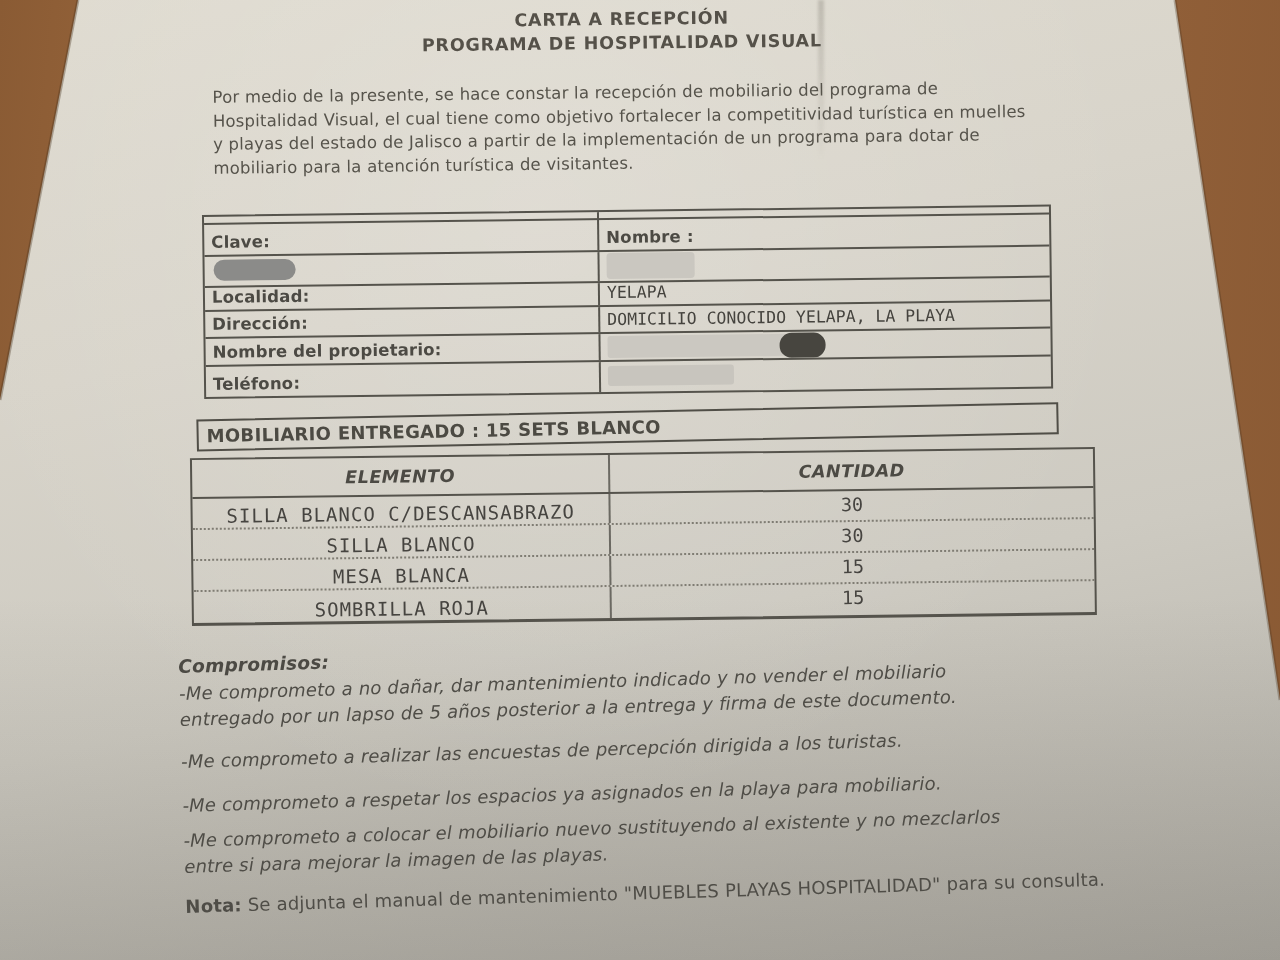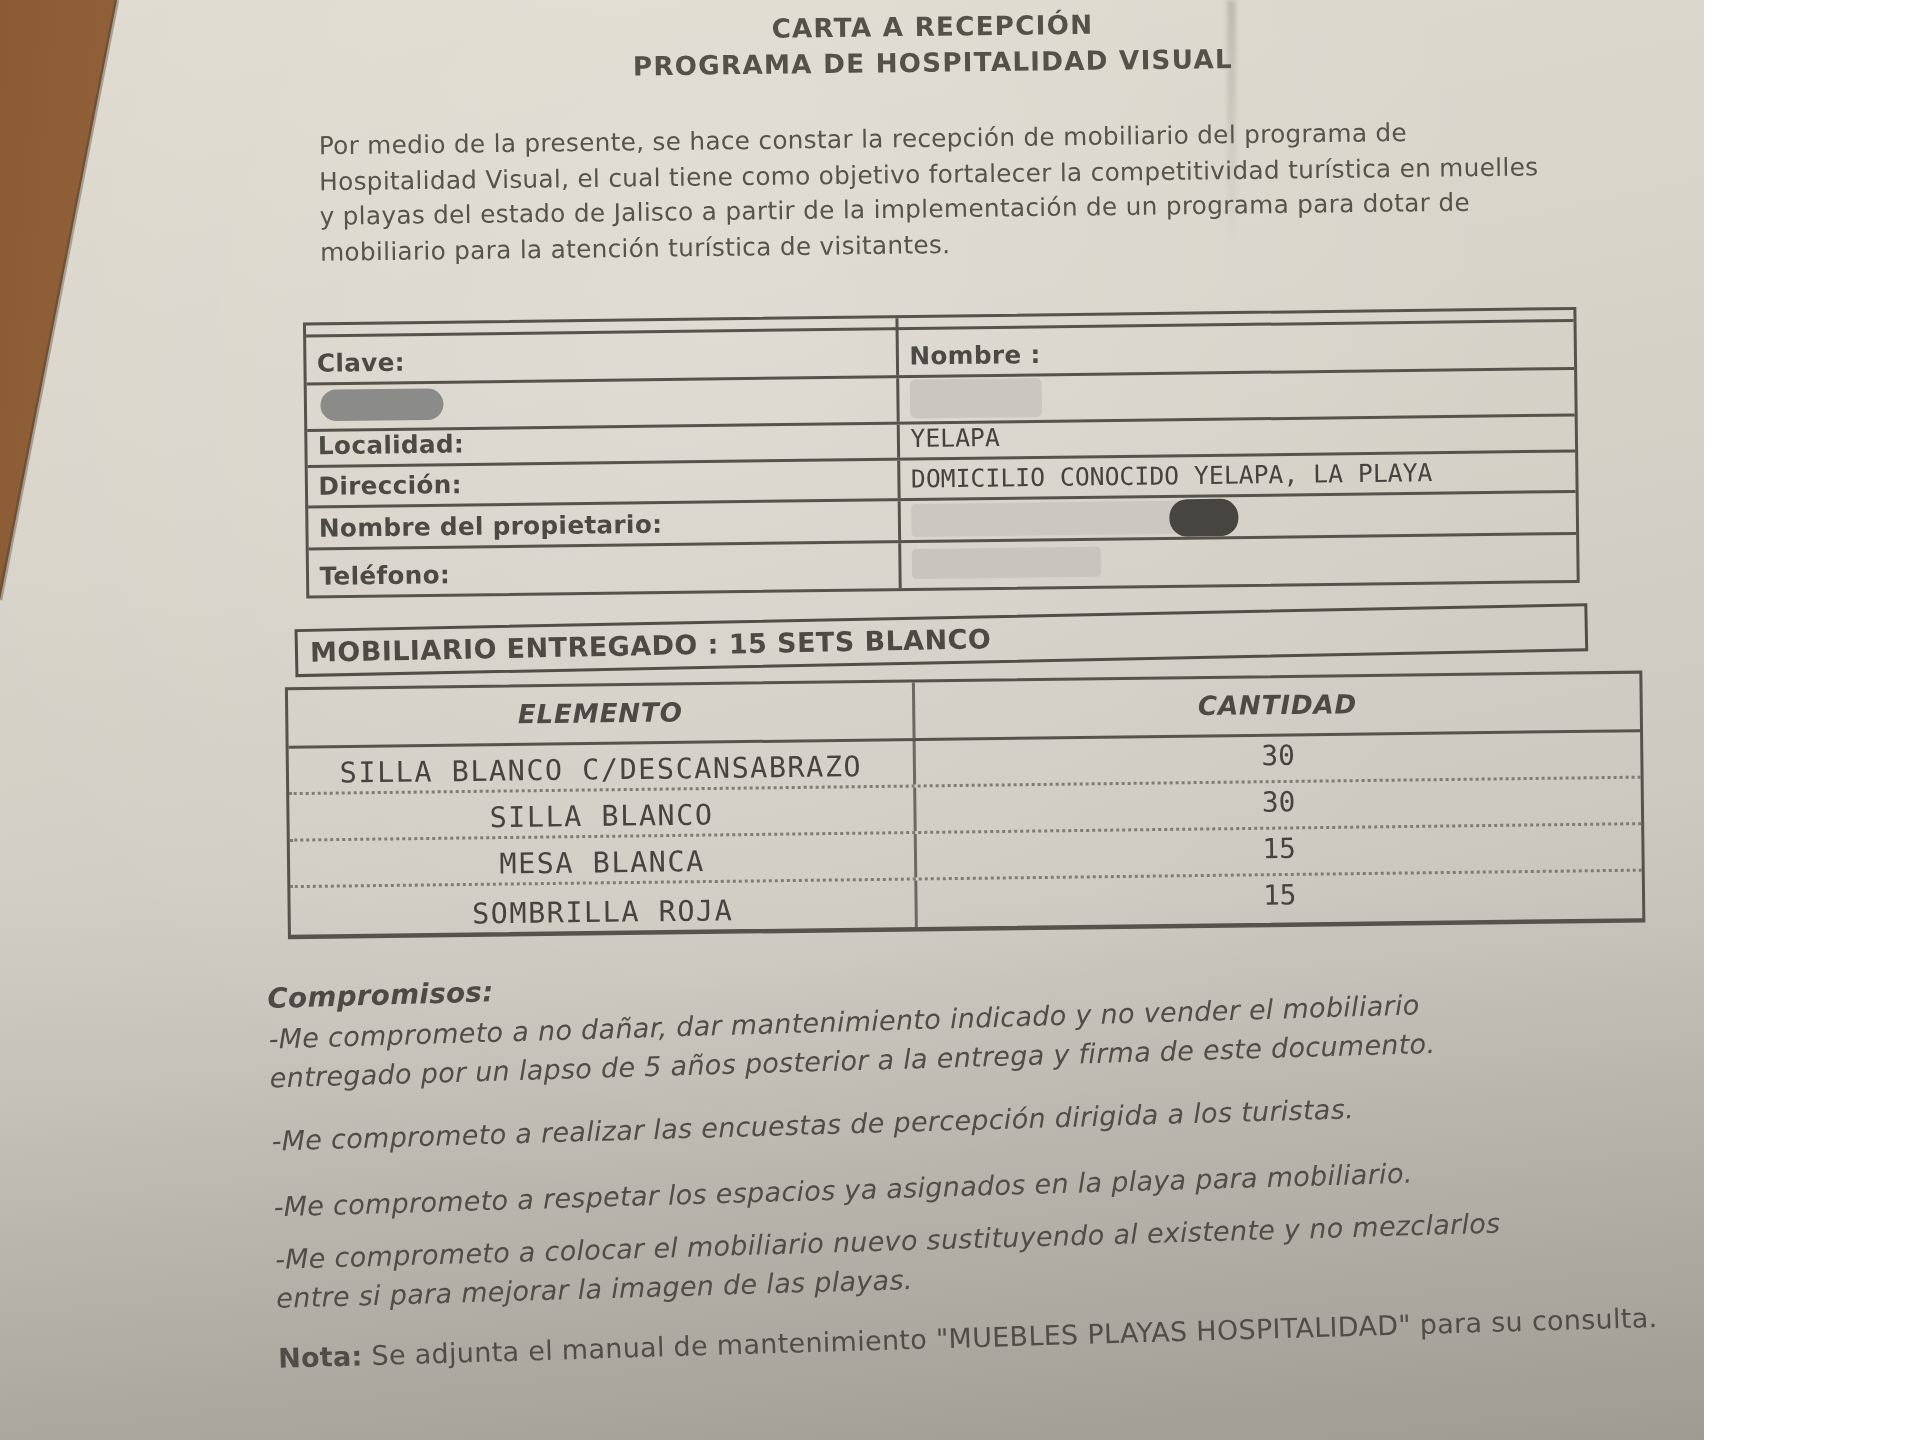--- a/index.html
+++ b/index.html
@@ -1,20 +1,20 @@
 <!DOCTYPE html>
 <html><head>
 <meta charset="utf-8">
 <style>
   * { box-sizing: border-box; margin: 0; padding: 0; }
   html,body { width:1280px; height:960px; }
   body { font-family: "DejaVu Sans", sans-serif; }
 
   .stage {
-    position: relative; width: 1136px; height: 960px; overflow: hidden;
+    position: relative; width: 1280px; height: 960px; overflow: hidden;
     background: linear-gradient(95deg, #8a5b34 0%, #a06b3f 22%, #9d6940 55%, #8a5a34 100%);
   }
 
   
   .paper {
     position: absolute; inset: 0;
     clip-path: polygon(78px 0, 1175px 0, 1280px 700px, 1280px 960px, 0 960px, 0 400px);
     background:
       radial-gradient(ellipse at 42% 22%, rgba(255,255,255,0.16), rgba(255,255,255,0) 58%),
       linear-gradient(to bottom, rgba(0,0,0,0) 62%, rgba(55,52,45,0.16) 100%),

